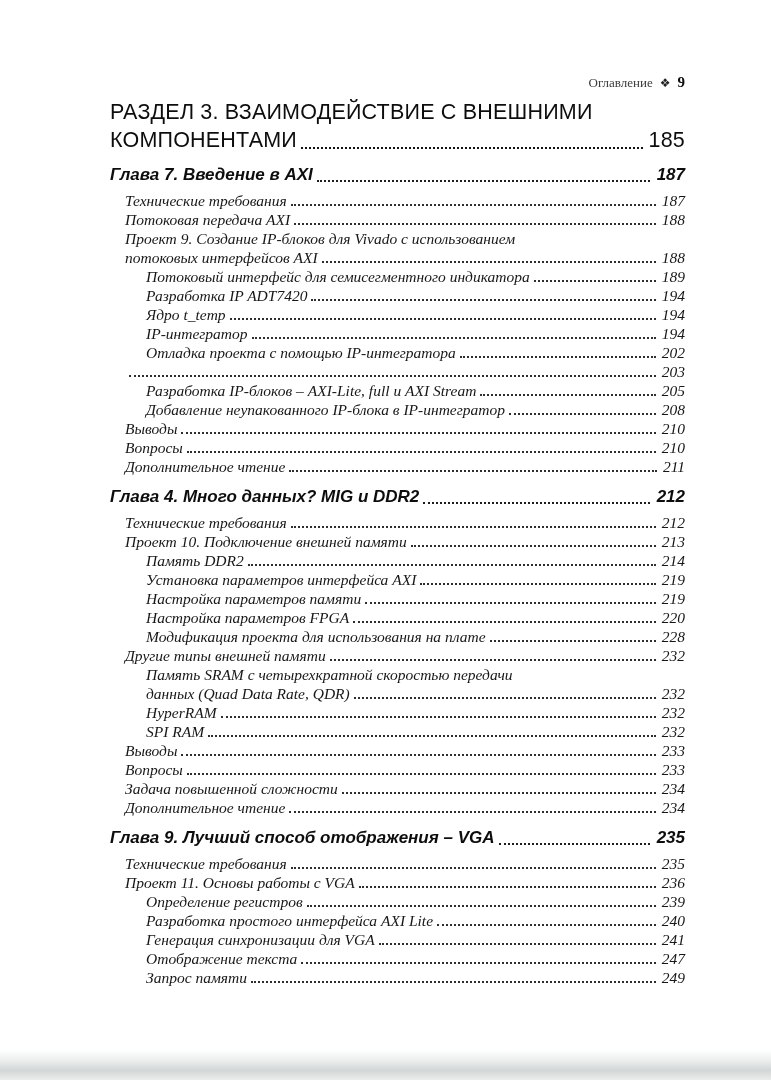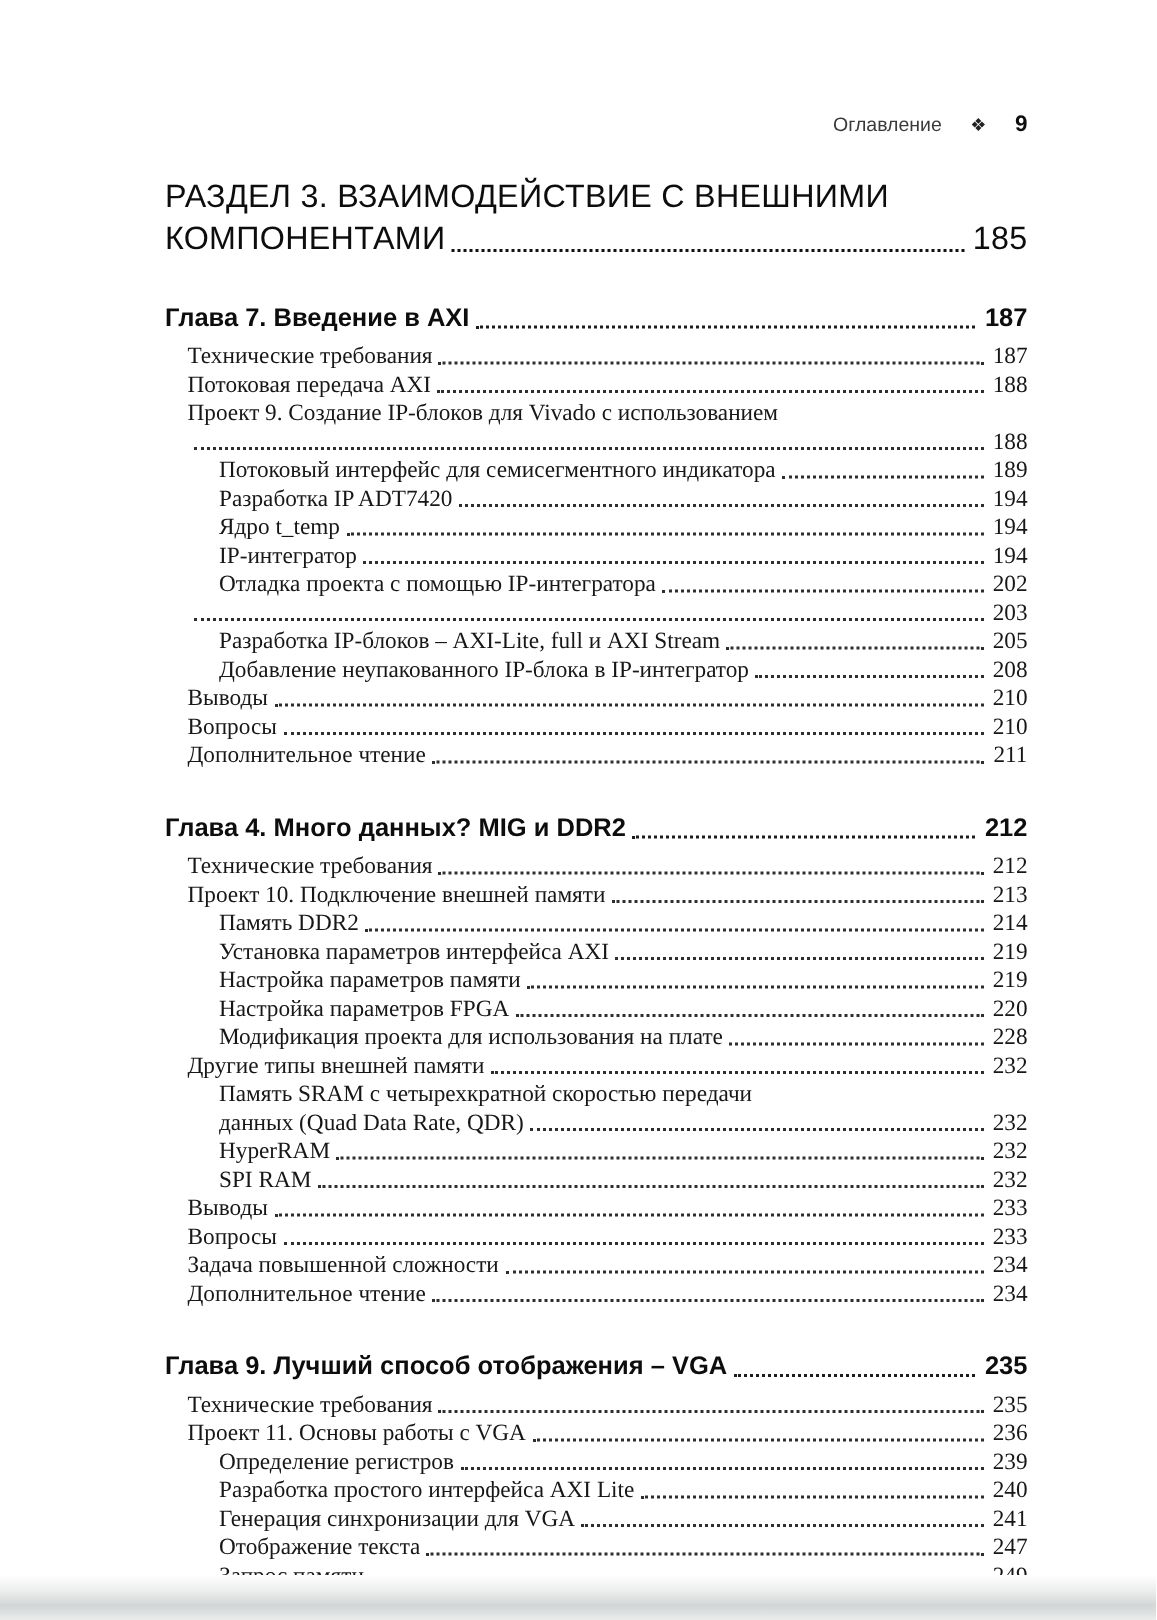--- a/index.html
+++ b/index.html
@@ -10,24 +10,24 @@
     position:relative;
     width:771px; height:1080px;
     background:#ffffff;
     overflow:hidden;
     padding:74px 86px 0 110px;
     color:#1c1c1c;
   }
 
   
   .running-header {
-    display:flex; justify-content:flex-end; align-items:baseline; gap:19px;
-    font-family:Liberation Sans, sans-serif;
+    display:flex; justify-content:flex-end; align-items:baseline; gap:7px;
+    font-family:Liberation Serif, serif;
     font-size:13px; color:#3a3a3a;
-    margin-bottom:26px;
+    margin-bottom:7px;
   }
   .running-header .orn { font-size:12px; color:#222; }
   .running-header .pnum { font-size:15px; font-weight:bold; color:#0d0d0d; }
 
   
   .row { display:flex; align-items:center; }
   .dots {
     flex:1 1 auto; min-width:14px;
     border-bottom:2px dotted #2e2e2e;
     align-self:flex-end;
@@ -39,21 +39,21 @@
     font-family:"Liberation Sans", sans-serif;
     font-weight:normal;
     font-size:21.5px; line-height:28px;
     color:#0d0d0d; letter-spacing:0.2px;
     margin-bottom:10px;
   }
   .st-dots { border-bottom:2.5px dotted #111; margin-bottom:5px; }
   .st-pg { margin-left:2px; }
 
   
-  .chapter { margin-top:28px; }
+  .chapter { margin-top:10px;font-style:italic; }
   .chapter-heading {
     font-family:"Liberation Sans", sans-serif;
     font-weight:bold;
     font-size:17px; line-height:22px;
     color:#0d0d0d;
     margin-bottom:5px;
   }
   .ch-dots { border-bottom:2px dotted #1d1d1d; margin-bottom:4px; }
   .ch-pg { margin-left:3px; }
 
@@ -117,20 +117,21 @@
     <div class="row">
       <span class="t">Потоковая передача AXI</span>
       <span class="dots"></span>
       <span class="pg">188</span>
     </div>
   </div>
 
   <div class="entry lvl1">
     <div class="line1">Проект 9. Создание IP-блоков для Vivado с использованием</div>
     <div class="row">
+      <span class="t">потоковых интерфейсов AXI</span>
       <span class="dots"></span>
       <span class="pg">188</span>
     </div>
   </div>
 
   <div class="entry lvl2">
 
     <div class="row">
       <span class="t">Потоковый интерфейс для семисегментного индикатора</span>
       <span class="dots"></span>

